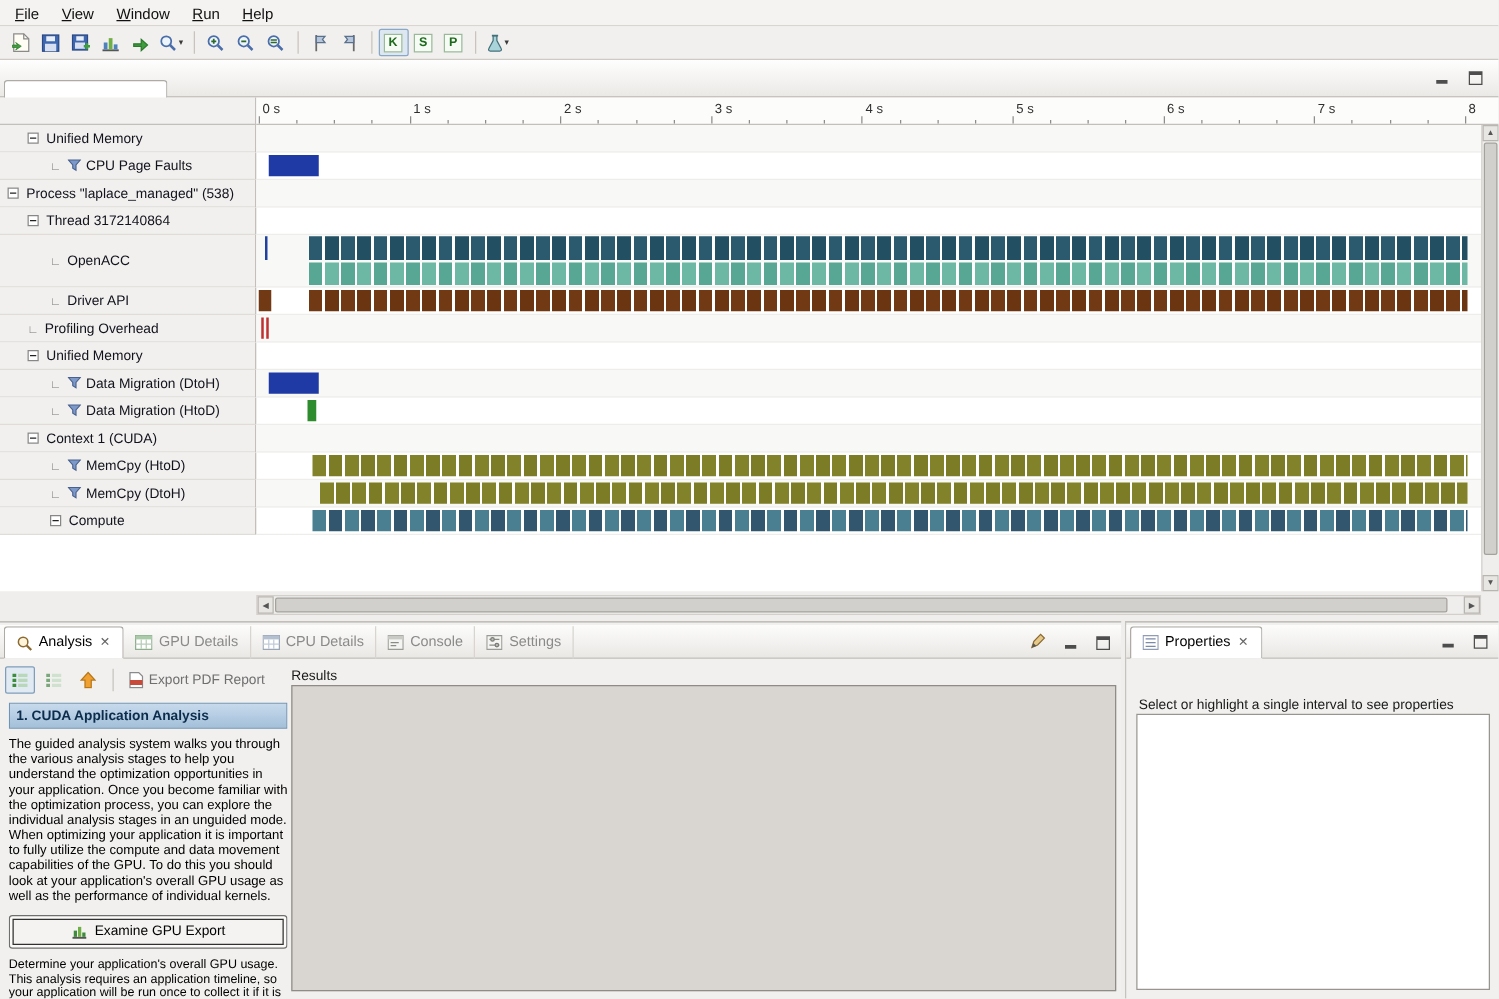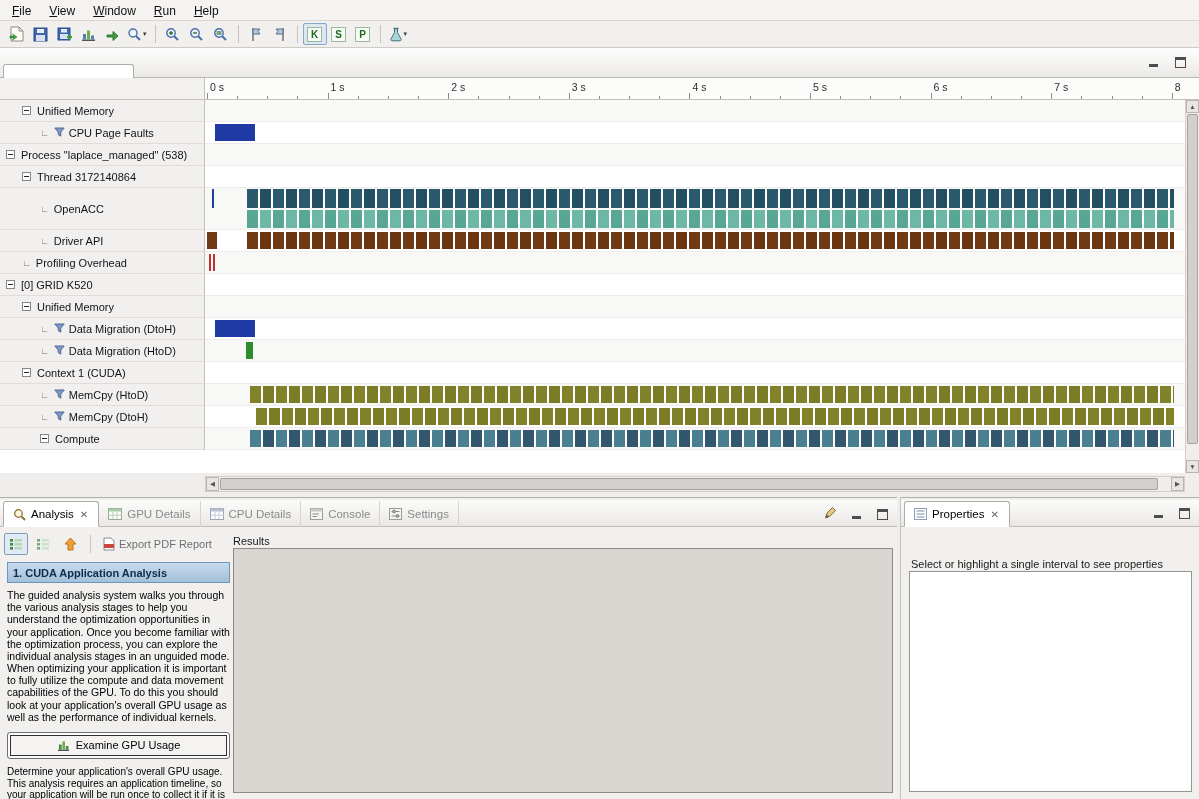--- a/index.html
+++ b/index.html
@@ -372,29 +372,20 @@
           <span>Profiling Overhead</span>
         </div>
         <div class="tl-track">
           <div class="tl-lane">
             <div class="bar" style="left: 4.1708px; width: 2px; background: rgb(192, 48, 48);"></div>
             <div class="bar" style="left: 8.2712px; width: 2px; background: rgb(192, 48, 48);"></div>
           </div>
         </div>
       </div>
       <div class="tl-row">
-        <div class="tl-label" style="padding-left: 6px;">
-          <span class="exp"></span>
-          <span>[0] GRID K520</span>
-        </div>
-        <div class="tl-track">
-          <div class="tl-lane"></div>
-        </div>
-      </div>
-      <div class="tl-row">
         <div class="tl-label" style="padding-left: 22px;">
           <span class="exp"></span>
           <span>Unified Memory</span>
         </div>
         <div class="tl-track">
           <div class="tl-lane"></div>
         </div>
       </div>
       <div class="tl-row">
         <div class="tl-label" style="padding-left: 40px;">
@@ -622,21 +613,21 @@
       <div id="examine-outer">
         <div id="examine-inner">
           <span>
               <svg width="13" height="13">
                 <rect x="1" y="10.5" width="11" height="1.5" fill="#555"></rect>
                 <rect x="2" y="5.5" width="2.6" height="5" fill="#3c8c3c"></rect>
                 <rect x="5.4" y="2.5" width="2.6" height="8" fill="#6faf46"></rect>
                 <rect x="8.8" y="7" width="2.6" height="3.5" fill="#3c8c3c"></rect>
               </svg>
             </span>
-          <span>Examine GPU Usage</span>
+          <span>Examine GPU Export</span>
         </div>
       </div>
       <div id="guided-foot">Determine your application's overall GPU usage. This analysis requires an application timeline, so your application will be run once to collect it if it is not</div>
     </div>
   </div>
 
   <div id="props">
     <div class="ptabbar">
       <div class="btab active">
         <span>

